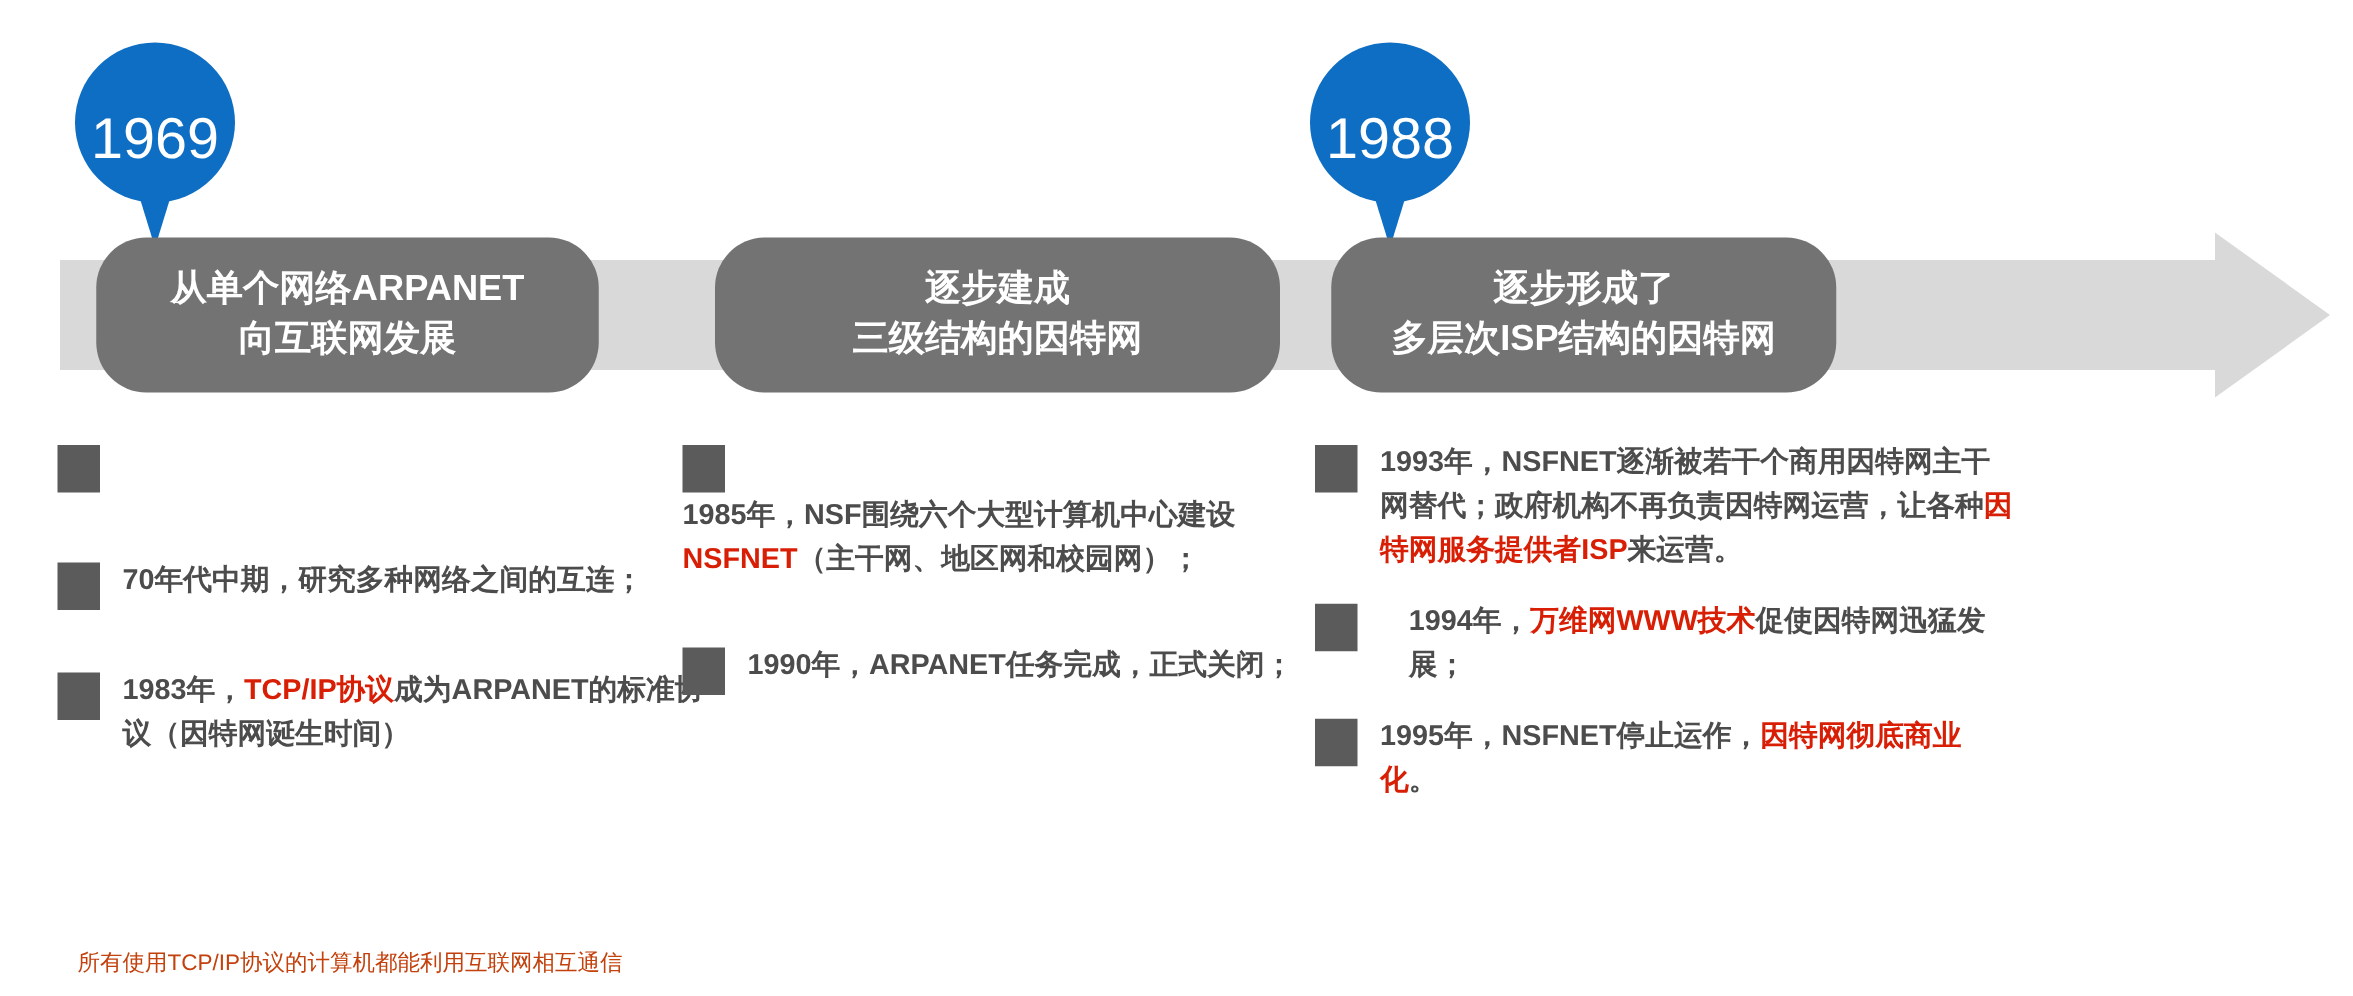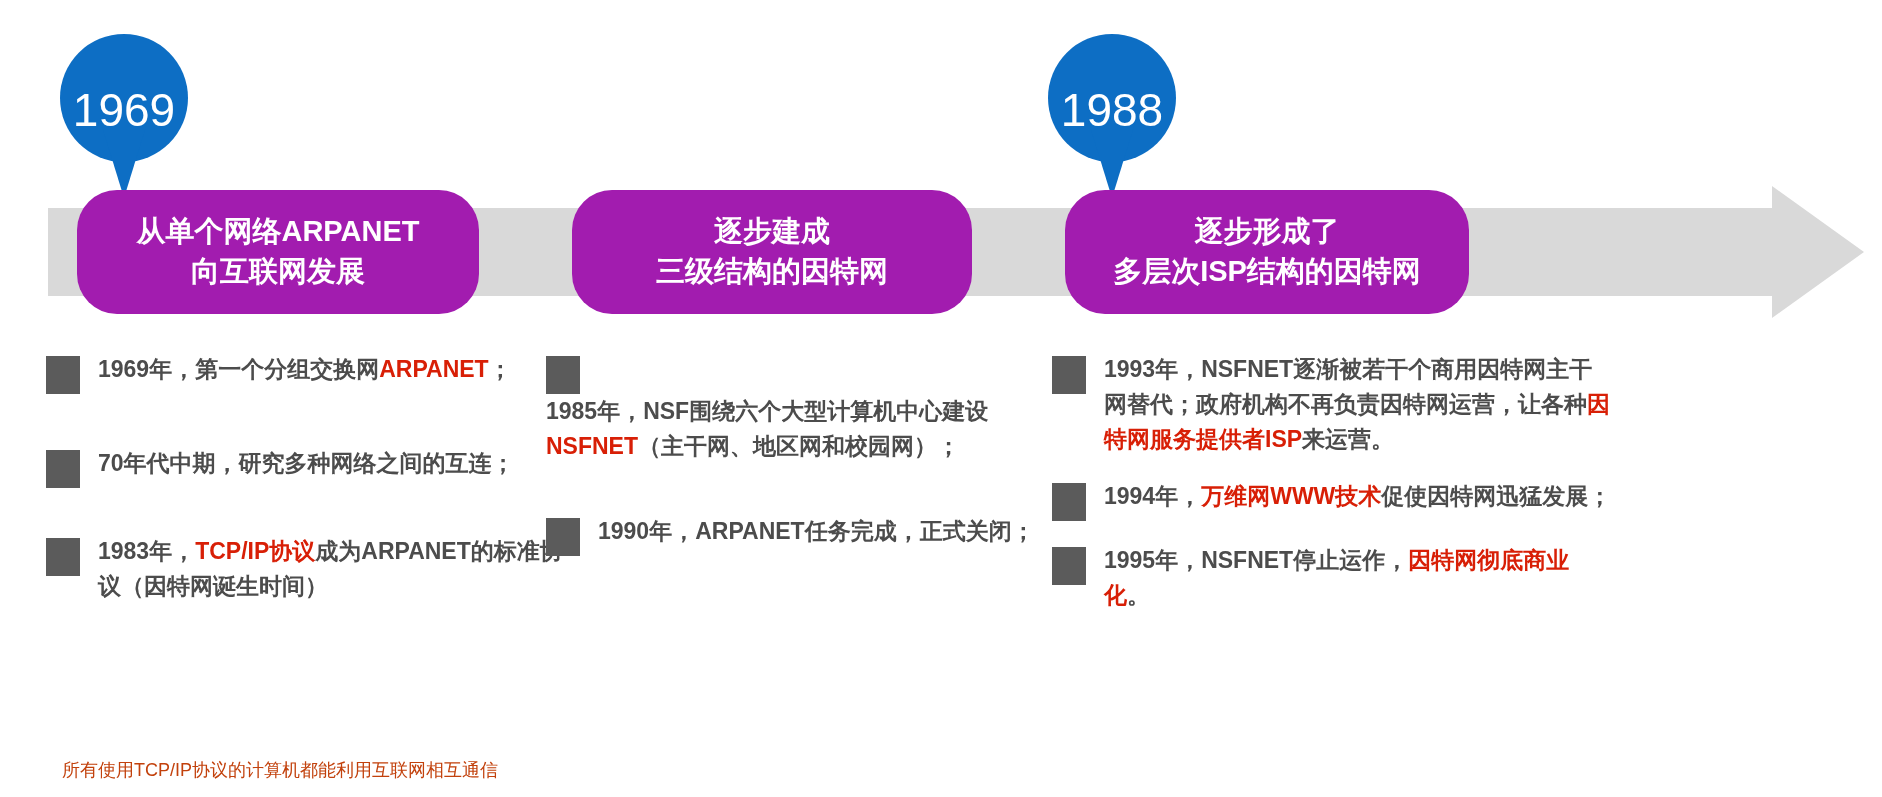--- a/index.html
+++ b/index.html
@@ -21,46 +21,46 @@
   .pin .bulb{position:absolute;left:0;top:0;width:128px;height:128px;border-radius:50% 50% 50% 50%;background:#0d6ec4;}
   .pin .tail{position:absolute;left:40px;top:86px;width:48px;height:78px;background:#0d6ec4;
     clip-path:polygon(0% 0%, 100% 0%, 50% 100%);border-bottom-left-radius:40%;border-bottom-right-radius:40%;}
   .pin .year{position:absolute;left:0;top:16px;width:128px;height:120px;display:flex;align-items:center;justify-content:center;
     color:#ffffff;font-size:46px;font-weight:400;letter-spacing:0px;}
   .pin-0{left:60px;}
   .pin-1{left:554px;}
   .pin-2{left:1048px;}
 
   
-  .pill{position:absolute;top:190px;height:124px;background:#a21caf;border-radius:40px;
+  .pill{position:absolute;top:190px;height:124px;background:#737373;border-radius:40px;
     display:flex;flex-direction:column;align-items:center;justify-content:center;
     color:#ffffff;font-size:29px;font-weight:bold;line-height:1.30;text-align:center;}
   .pill-0{left:77px;width:402px;}
-  .pill-1{left:572px;width:400px;}
+  .pill-1{left:572px;width:452px;}
   .pill-2{left:1065px;width:404px;}
   .pill .l2{margin-top:2px;}
 
   
   .bullets{position:absolute;top:352px;}
   .bl-0{left:46px;width:520px;}
   .bl-1{left:546px;width:520px;}
   .bl-2{left:1052px;width:560px;}
 
   .bullet{position:relative;display:flex;align-items:flex-start;margin-bottom:28px;}
   .bullet .marker{flex:0 0 auto;width:34px;height:38px;background:#5b5b5b;margin-right:18px;margin-top:4px;}
   .bullet .txt{font-size:23px;line-height:1.52;color:#4c4c4c;font-weight:bold;letter-spacing:0px;}
   .bullet .txt .hl{color:#d81f06;}
 
   
   .bl-0 .b0{margin-bottom:52px;}
   .bl-0 .b1{margin-bottom:46px;}
   .bl-1 .b0{margin-bottom:50px;flex-direction:column;}
   .bl-1 .b1{margin-bottom:42px;}
   .bl-2 .b0{margin-bottom:22px;}
-  .bl-2 .b1{margin-bottom:22px;}
+  .bl-2 .b1{margin-bottom:22px;gap:23px;}
 
   
   .annotation{position:absolute;left:62px;top:760px;color:#c2410c;font-size:18px;font-weight:normal;
     line-height:1.2;white-space:nowrap;}
 </style>
 </head>
 <body>
 
 <div id="stage">
 
@@ -87,21 +87,20 @@
     <div class="l2">三级结构的因特网</div>
   </div>
   <div class="pill pill-2">
     <div class="l1">逐步形成了</div>
     <div class="l2">多层次ISP结构的因特网</div>
   </div>
 
   <div class="bullets bl-0">
       <div class="bullet b0">
         <div class="marker"></div>
-        <div class="txt"><span>1969年，第一个分组交换网</span><span class="hl">ARPANET</span><span>；</span></div>
       </div>
       <div class="bullet b1">
         <div class="marker"></div>
         <div class="txt"><span>70年代中期，研究多种网络之间的互连；</span></div>
       </div>
       <div class="bullet b2">
         <div class="marker"></div>
         <div class="txt"><span>1983年，</span><span class="hl">TCP/IP协议</span><span>成为ARPANET的标准协议（因特网诞生时间）</span></div>
       </div>
     </div>

